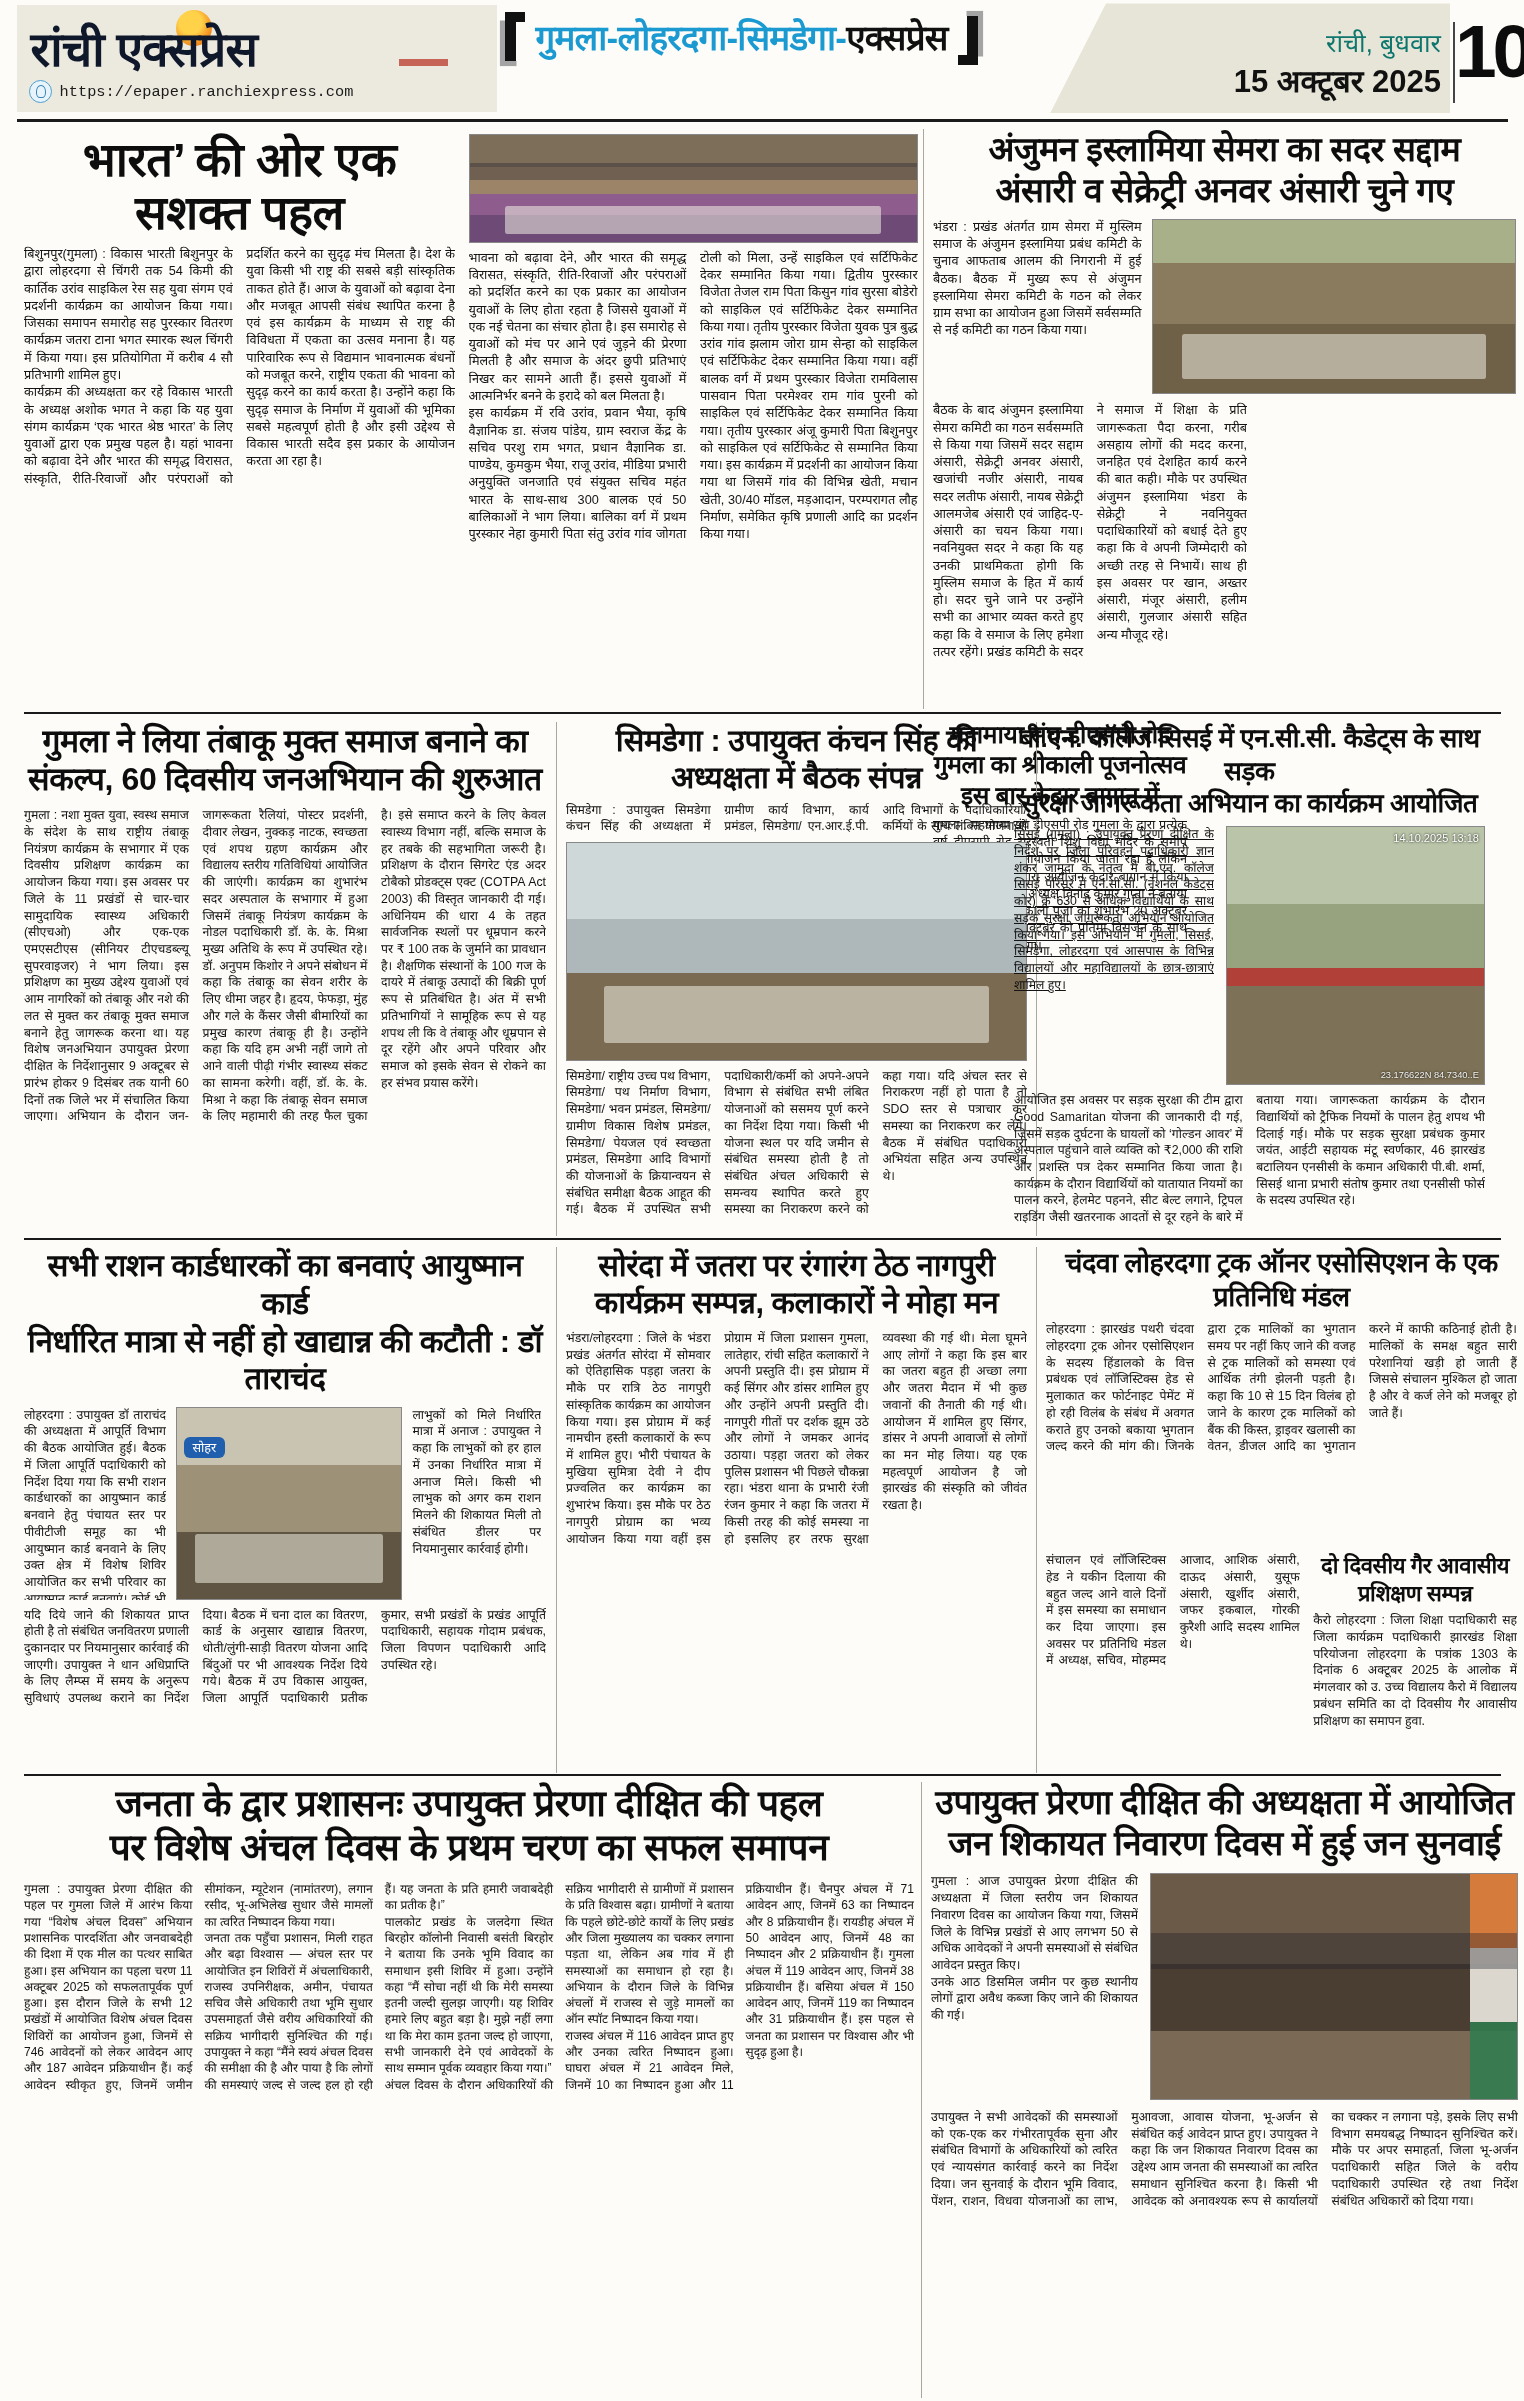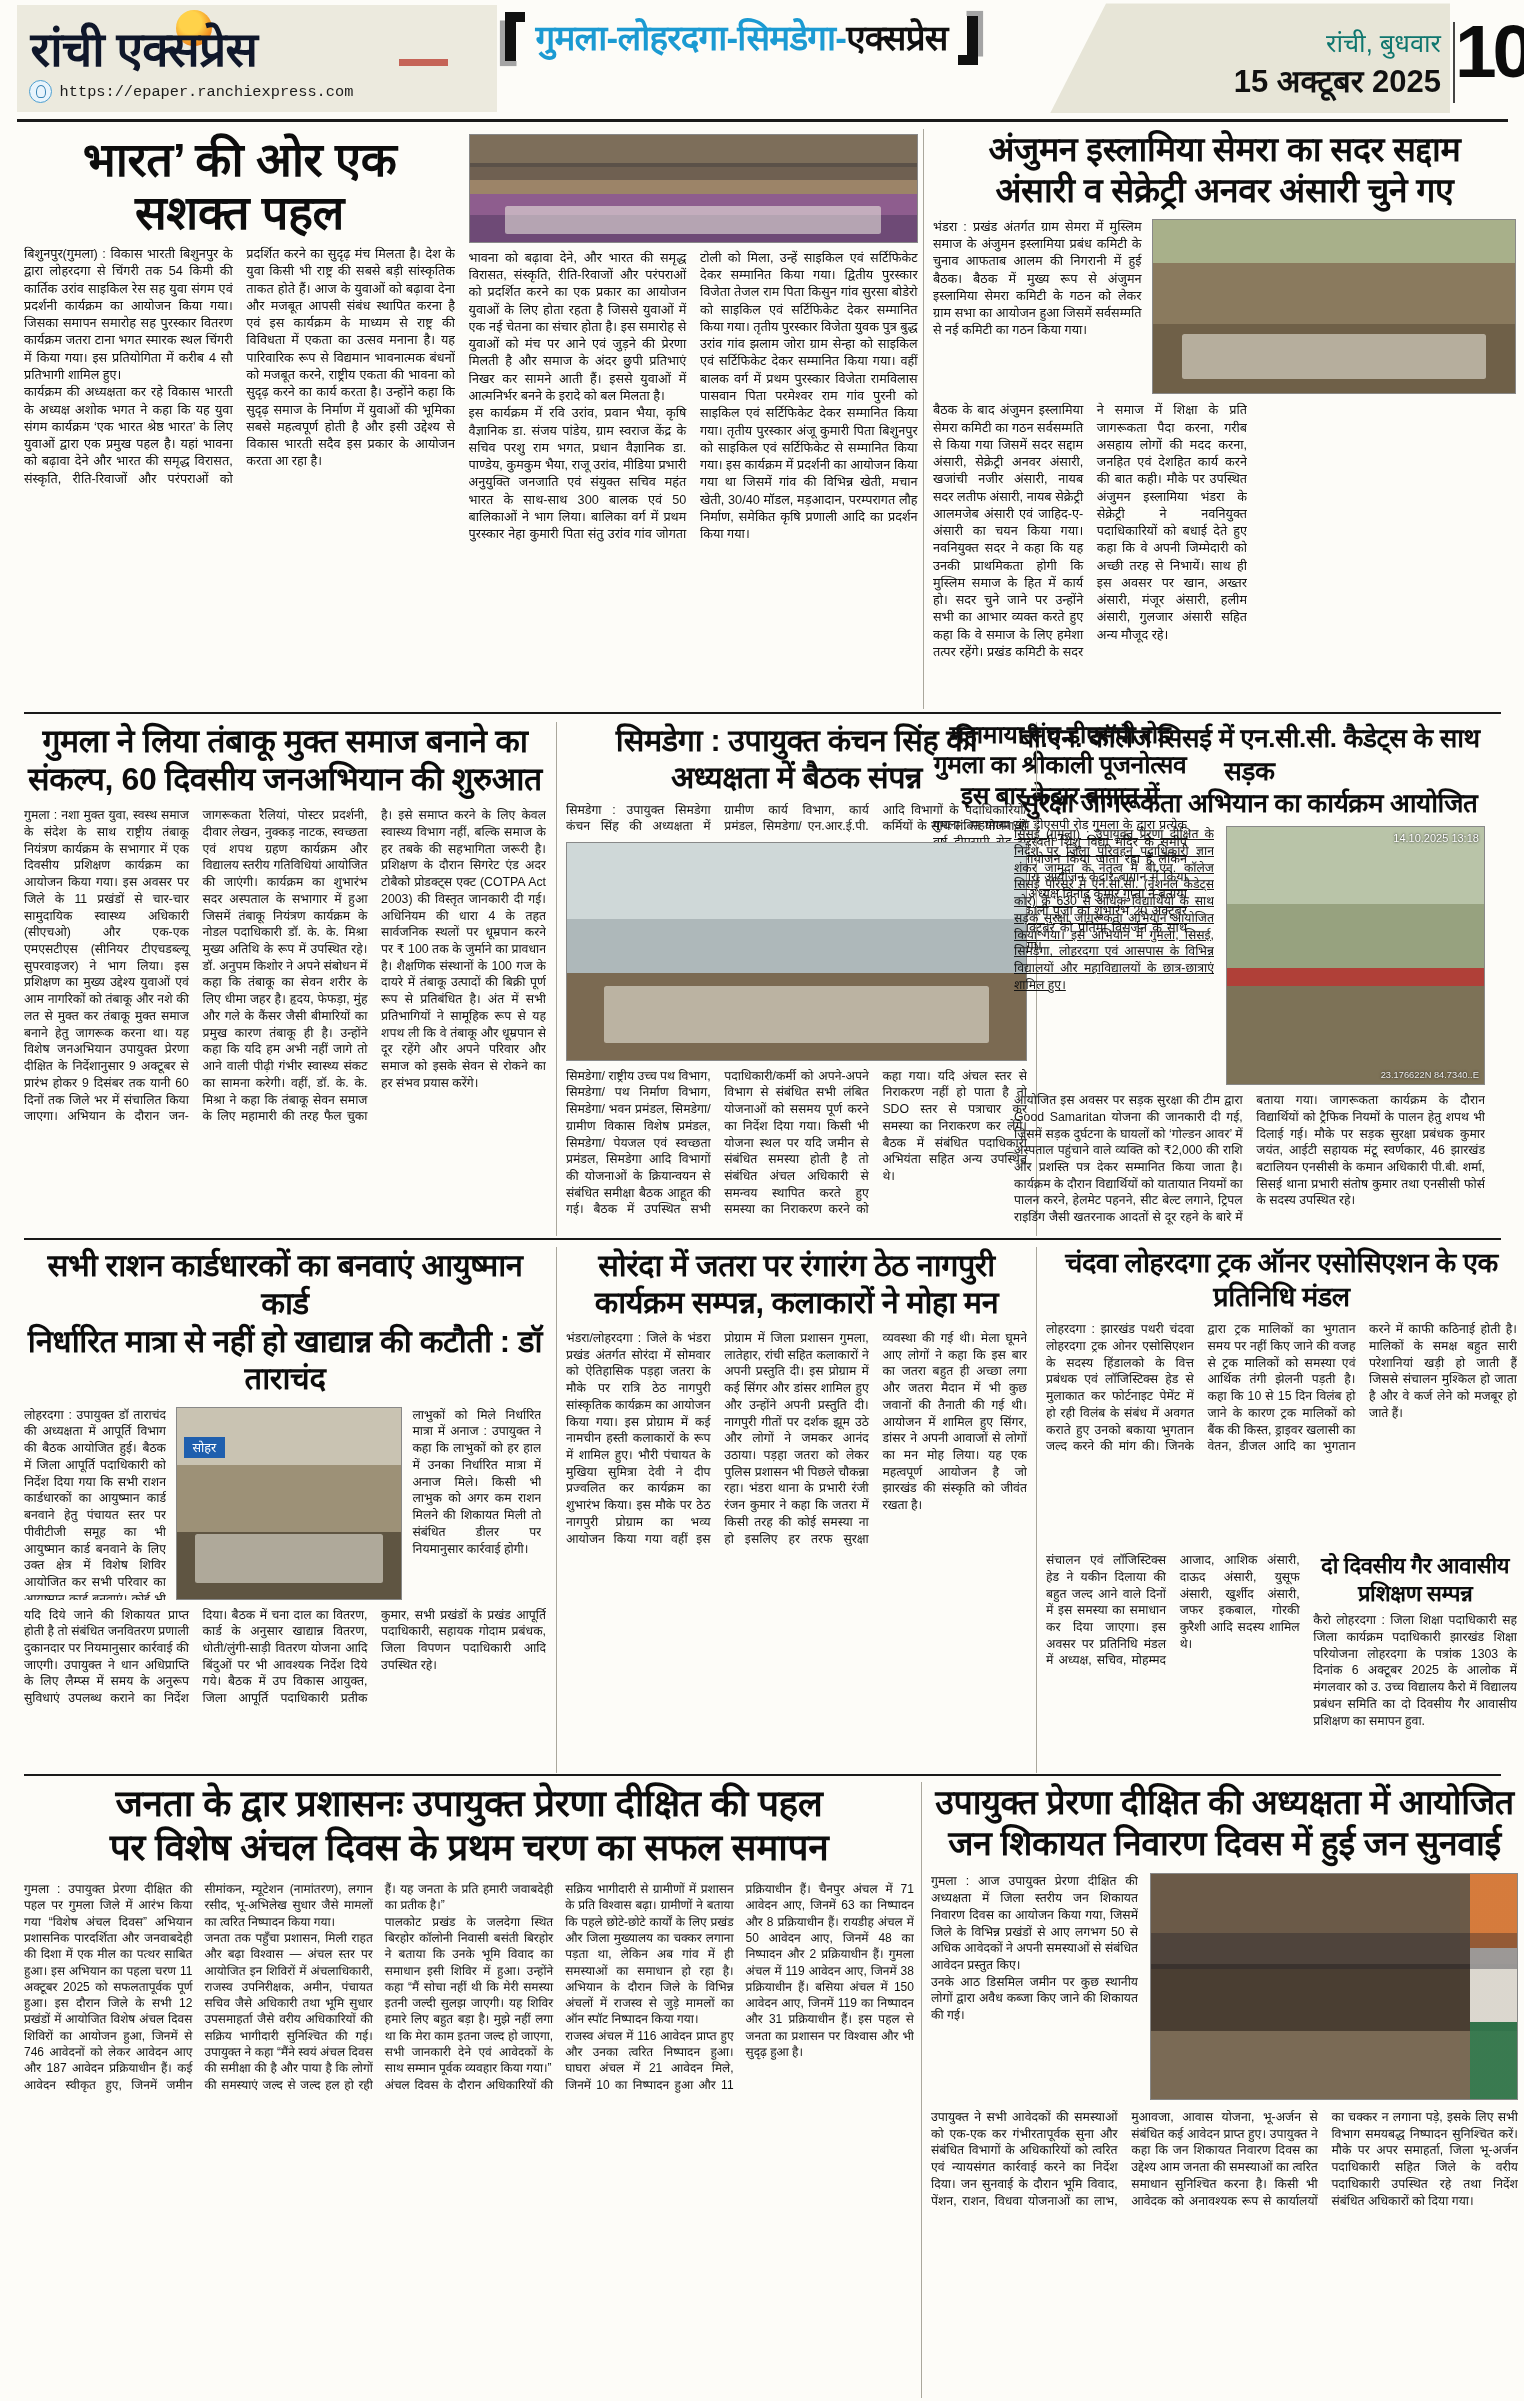--- a/index.html
+++ b/index.html
@@ -41,21 +41,21 @@
   .hl { font-weight:800; color:#0d0d0d; text-align:center; letter-spacing:-0.4px; }
   .body-text { font-size:12.7px; line-height:1.36; text-align:justify; color:#131313;
                white-space:pre-line; overflow:hidden; column-gap:13.6px; }
   .vrule { position:absolute; width:0.8px; background:#aaa79c; }
   .hrule { position:absolute; height:1.7px; background:#1a1a1a; }
 
   .photo { position:relative; overflow:hidden; border:0.8px solid #888; }
   .photo .ts { position:absolute; right:5.1px; top:5.1px; font-size:11px; color:#fff; text-shadow:0 0 2.5px #000; }
   .photo .coords { position:absolute; right:5.1px; bottom:4.2px; font-size:9.3px; color:#f2f2f2; text-shadow:0 0 2.5px #000; }
   .photo .sign { position:absolute; left:6.8px; top:29px; background:#1f5fae; color:#fff; font-size:12.7px;
-                 padding:1.7px 8.5px; border-radius:0; }
+                 padding:1.7px 8.5px; border-radius:6px; }
   .flagstrip { position:absolute; right:0; top:0; width:47px; height:100%;
                background:linear-gradient(180deg,#e8813a 0 33%,#f5f2ea 33% 66%,#2e7d4f 66% 100%); opacity:.85; }
 
   .ph-event   { background:linear-gradient(180deg,#7d6e5a 0 30%,#9c8468 30% 55%,#8e5d8e 55% 75%,#6e4a76 75% 100%); }
   .ph-crowd   { background:linear-gradient(180deg,#a8b08a 0 25%,#8a7a5e 25% 60%,#6f6048 60% 100%); }
   .ph-meet    { background:linear-gradient(180deg,#cfd8d8 0 35%,#aeb8ba 35% 60%,#7b6a52 60% 100%); }
   .ph-ncc     { background:linear-gradient(180deg,#b9c4a8 0 30%,#97a27f 30% 55%,#b04038 55% 62%,#7d7257 62% 100%); }
   .ph-supply  { background:linear-gradient(180deg,#c9c3b2 0 30%,#9d9177 30% 65%,#5f5542 65% 100%); }
   .ph-office  { background:linear-gradient(180deg,#6b5a48 0 40%,#4a3e32 40% 70%,#7a6a55 70% 100%); }
   .photo .table-shape { position:absolute; left:8%; bottom:8%; width:84%; height:26%; background:rgba(240,238,228,.55); border-radius:2.5px; }

